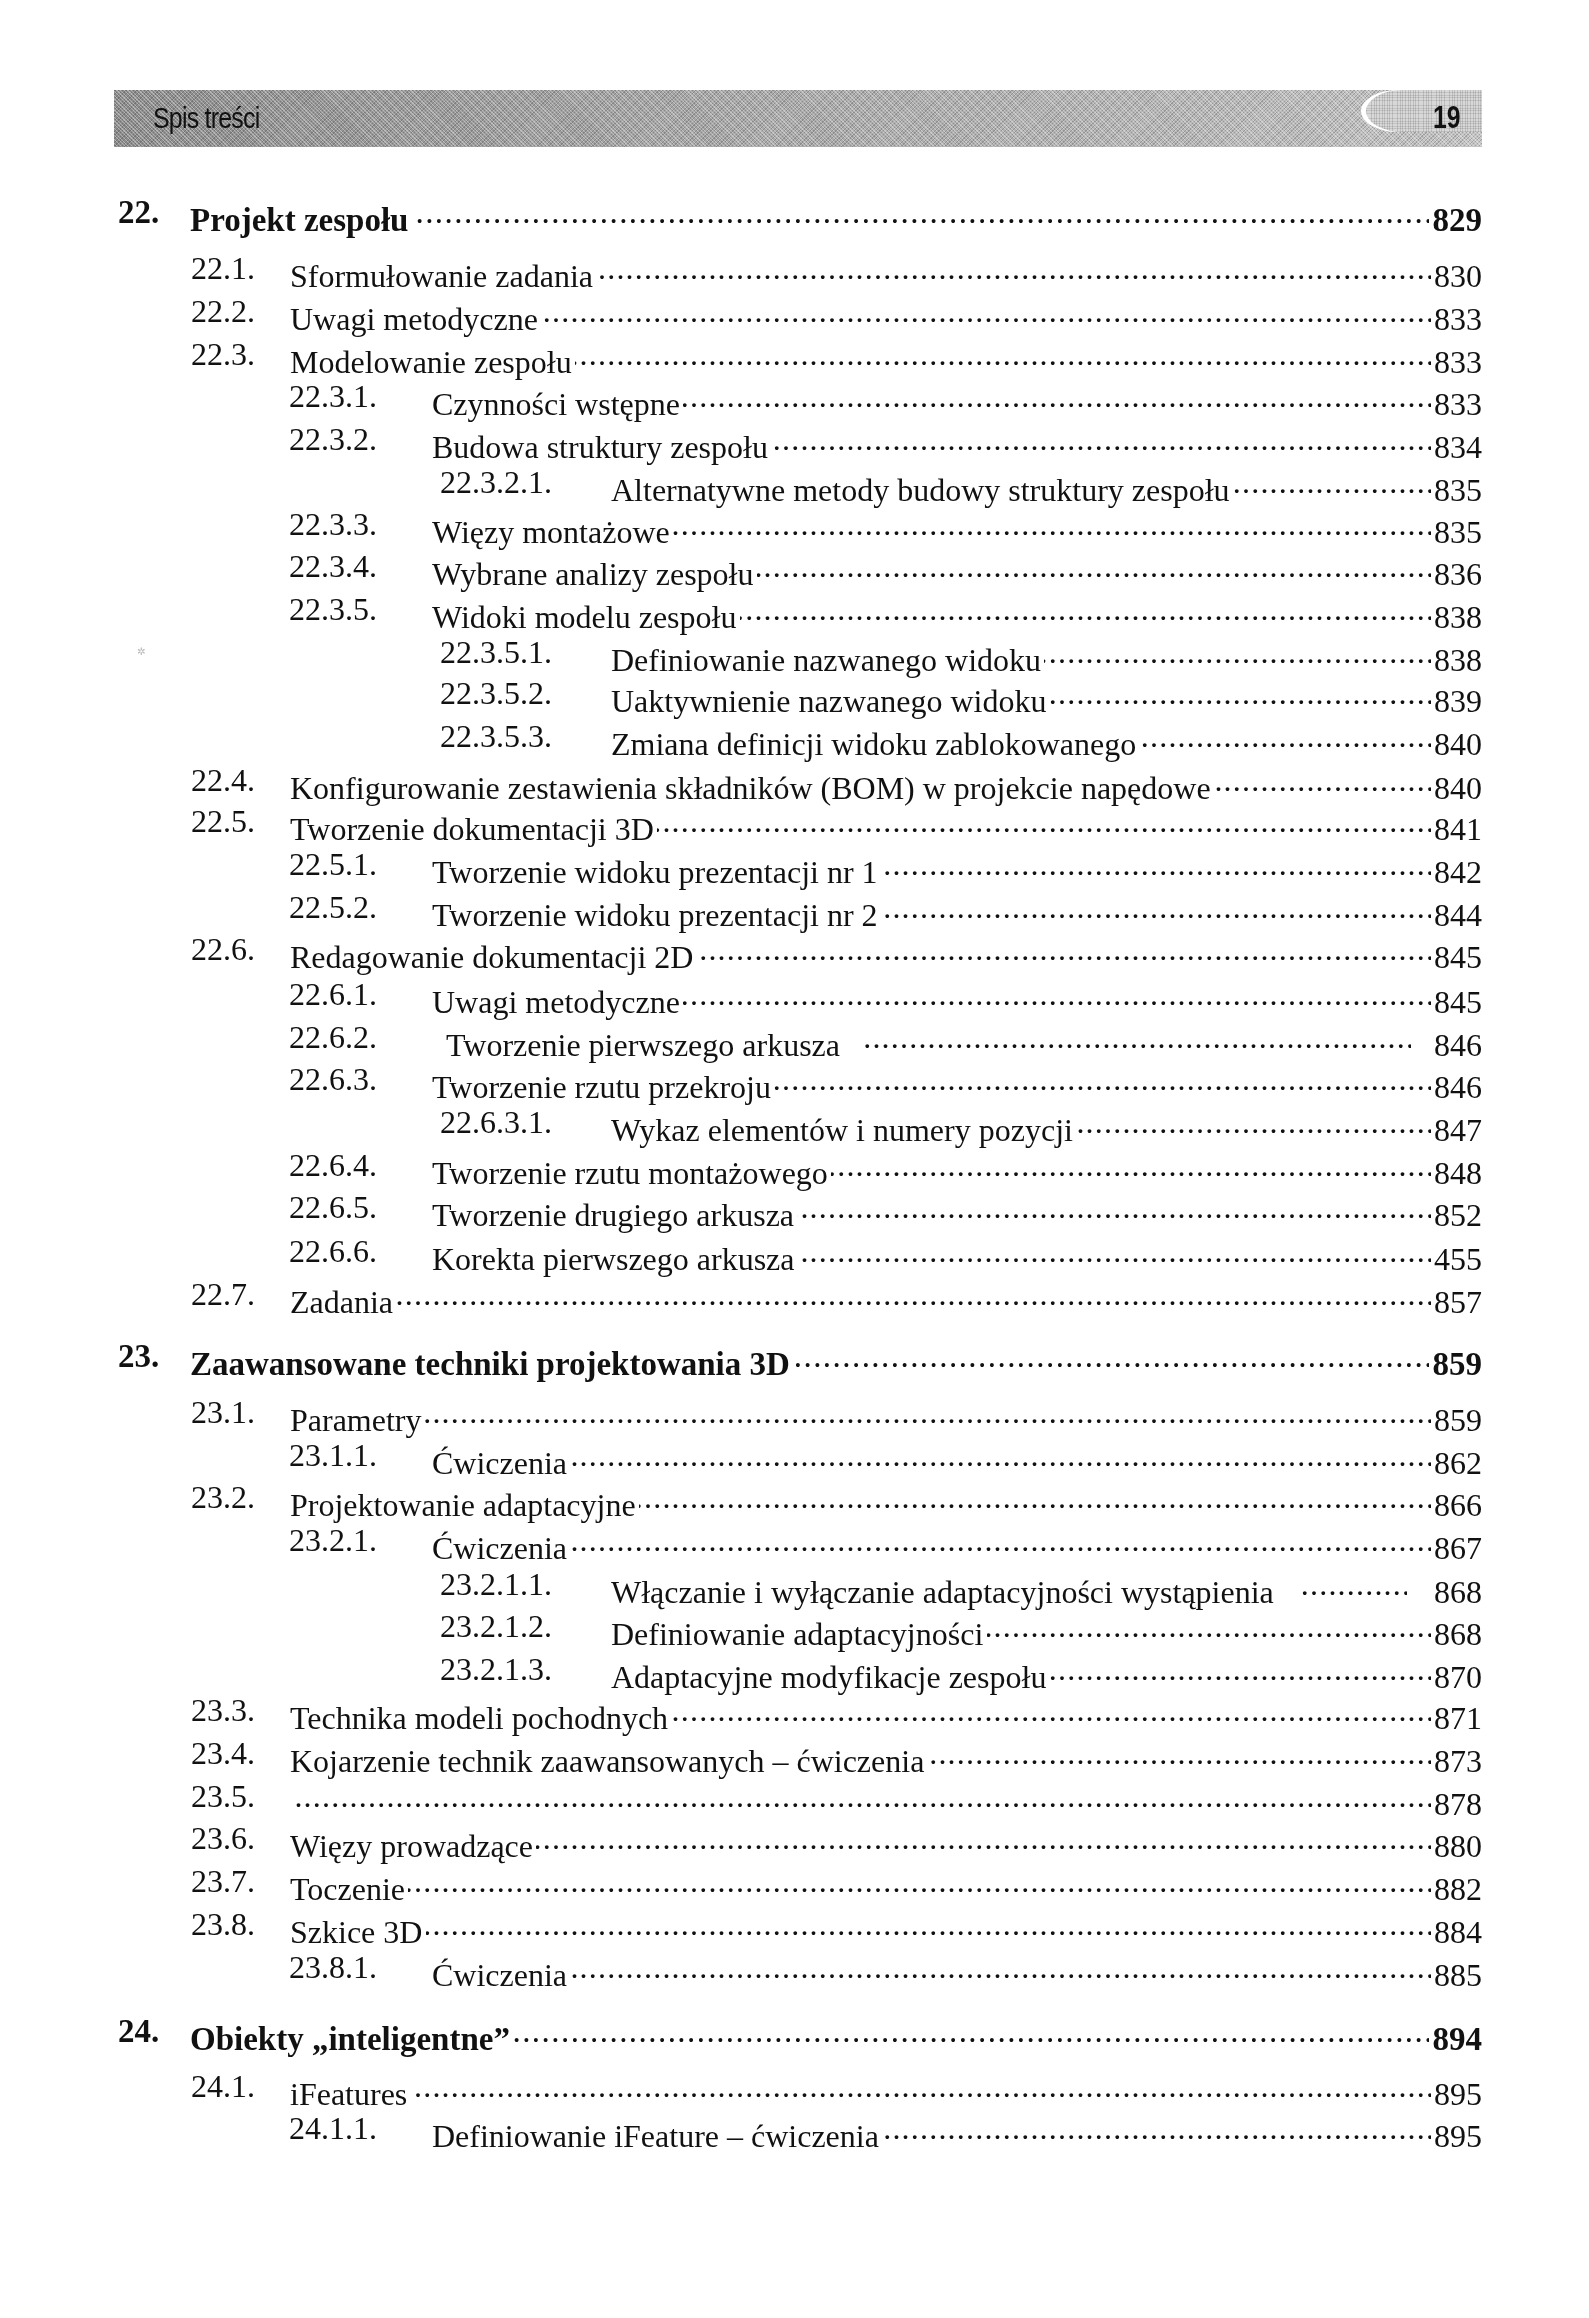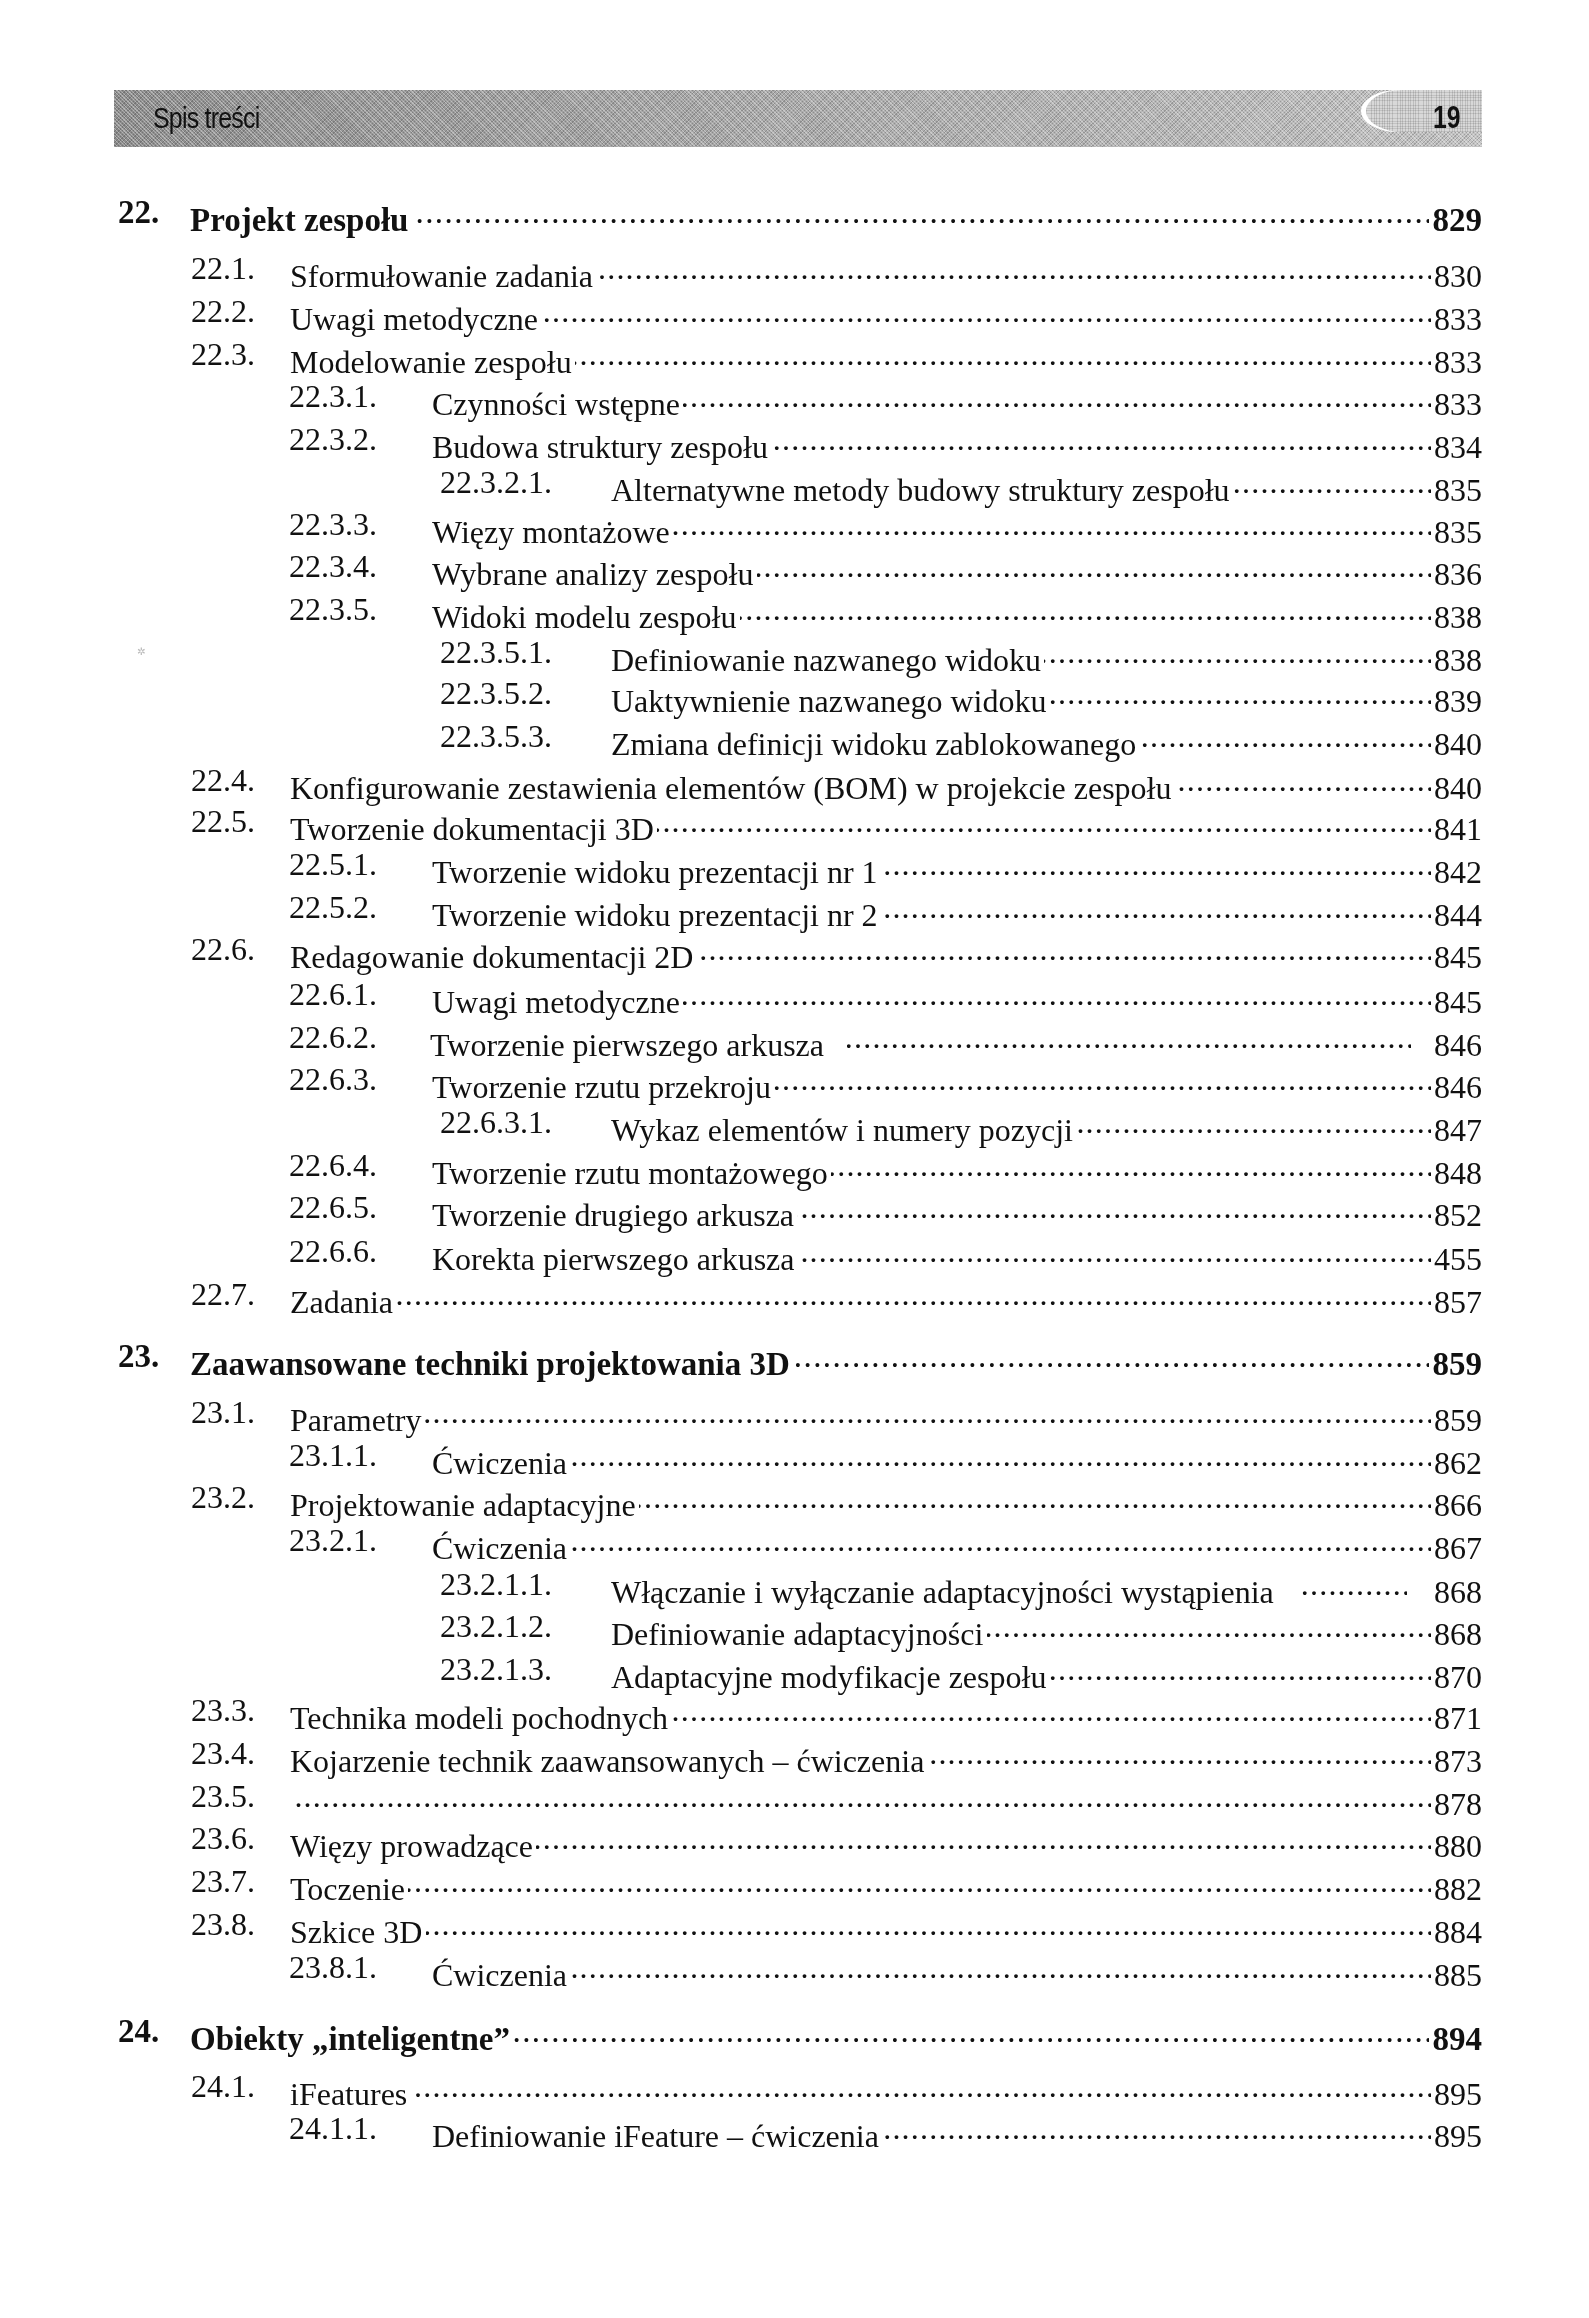--- a/index.html
+++ b/index.html
@@ -166,21 +166,21 @@
       <span class="num">22.3.5.3.</span>
       <div class="title-wrap" style="left: 171px;">
         <span class="title">Zmiana definicji widoku zablokowanego</span>
         <span class="leader"></span>
         <span class="pg">840</span>
       </div>
     </div>
     <div class="toc-row" style="top: 761px; left: 191px;">
       <span class="num">22.4.</span>
       <div class="title-wrap" style="left: 99px;">
-        <span class="title">Konfigurowanie zestawienia elementów (BOM) w projekcie zespołu</span>
+        <span class="title">Konfigurowanie zestawienia składników (BOM) w projekcie napędowe</span>
         <span class="leader"></span>
         <span class="pg">840</span>
       </div>
     </div>
     <div class="toc-row" style="top: 802px; left: 191px;">
       <span class="num">22.5.</span>
       <div class="title-wrap" style="left: 99px;">
         <span class="title">Tworzenie dokumentacji 3D</span>
         <span class="leader"></span>
         <span class="pg">841</span>
@@ -213,21 +213,21 @@
     <div class="toc-row" style="top: 975px; left: 289px;">
       <span class="num">22.6.1.</span>
       <div class="title-wrap" style="left: 143px;">
         <span class="title">Uwagi metodyczne</span>
         <span class="leader"></span>
         <span class="pg">845</span>
       </div>
     </div>
     <div class="toc-row" style="top: 1018px; left: 289px;">
       <span class="num">22.6.2.</span>
-      <div class="title-wrap" style="left: 141px; gap: 20px;">
+      <div class="title-wrap" style="left: 157px; gap: 20px;">
         <span class="title">Tworzenie pierwszego arkusza</span>
         <span class="leader"></span>
         <span class="pg">846</span>
       </div>
     </div>
     <div class="toc-row" style="top: 1060px; left: 289px;">
       <span class="num">22.6.3.</span>
       <div class="title-wrap" style="left: 143px;">
         <span class="title">Tworzenie rzutu przekroju</span>
         <span class="leader"></span>

